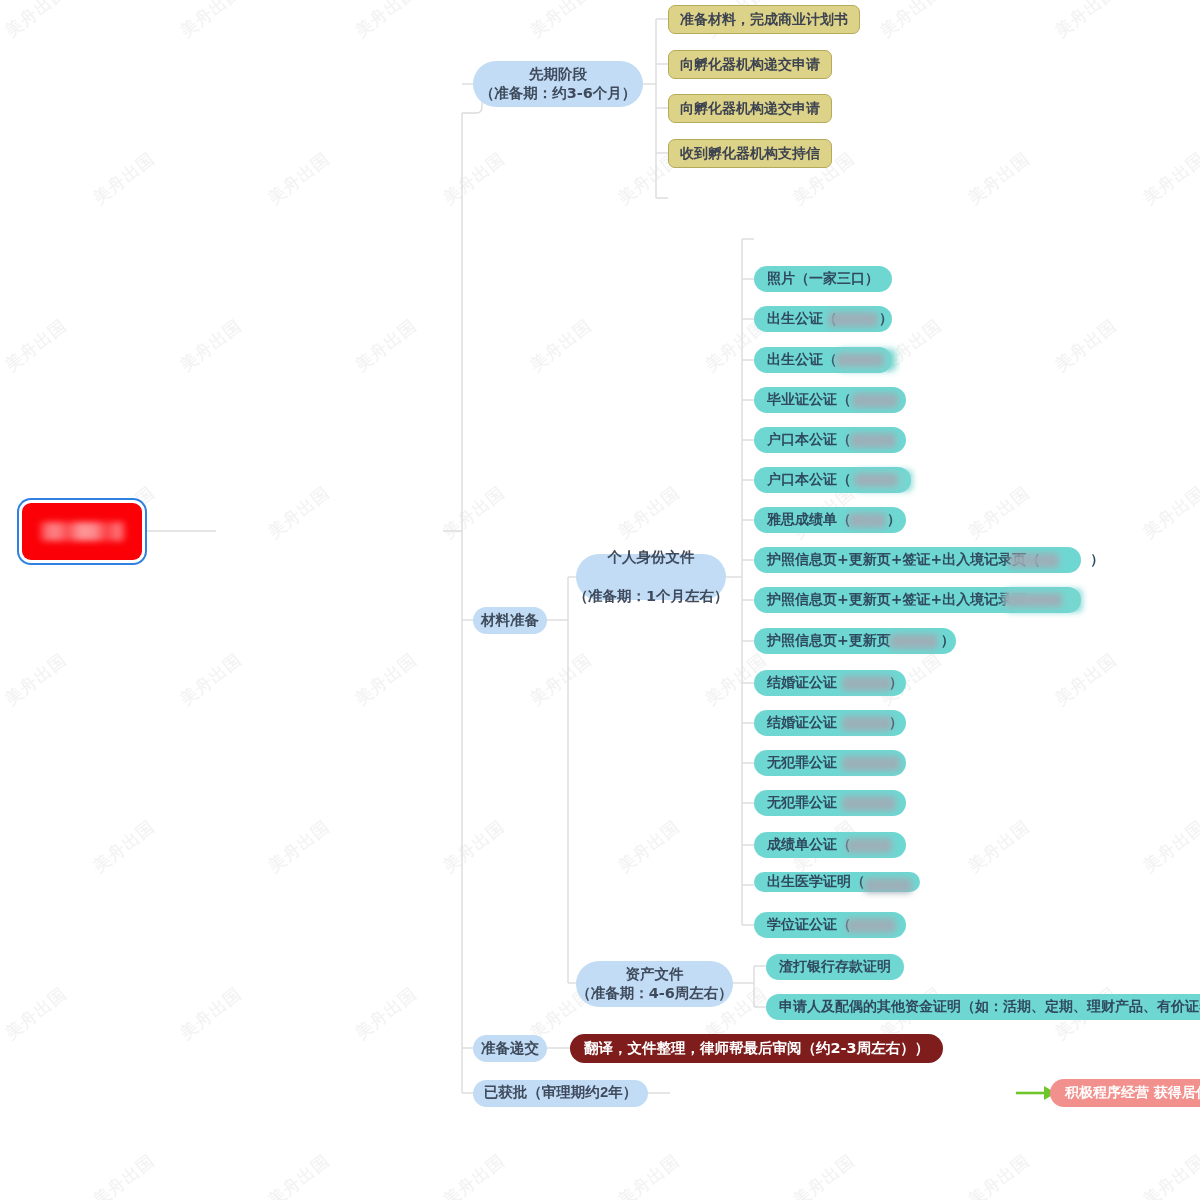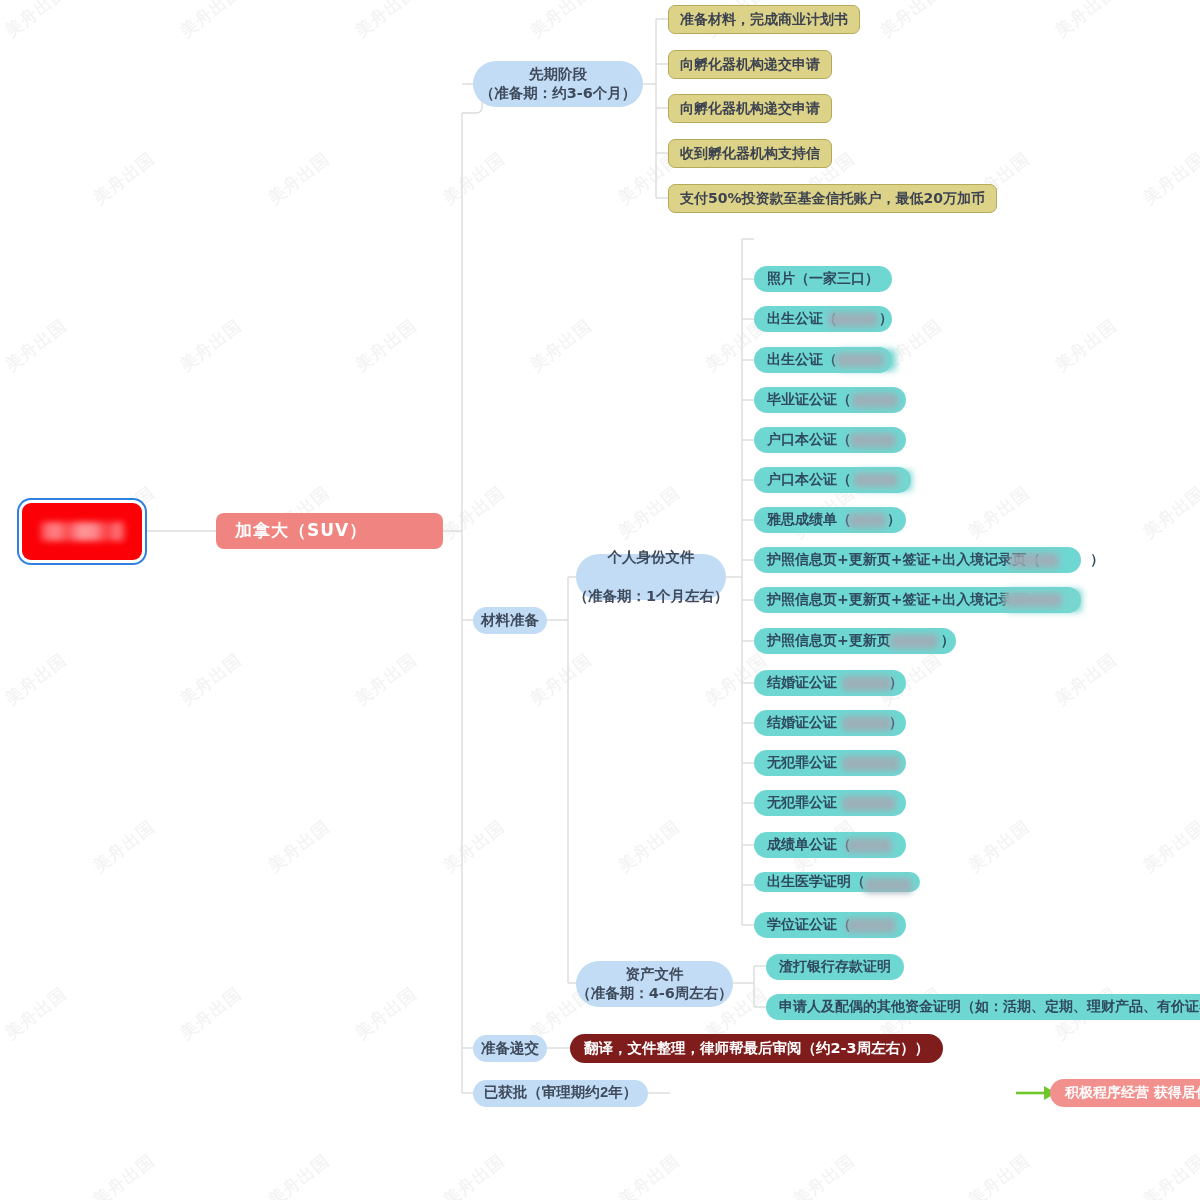--- a/index.html
+++ b/index.html
@@ -282,32 +282,30 @@
       <path d="M547 1048 L570 1048"></path>
 
       <path d="M648 1093 L670 1093"></path>
     </g>
   </svg>
 
   <div class="node root" style="left:22px; top:503px; width:120px; height:57px;">
     <span class="redacted-text"></span>
   </div>
 
-  <div class="node salmon" style="left:216px; top:513px; width:227px; height:36px;">加拿大（SUV）</div>
 
   <div class="node lightblue two-line" style="left:473px; top:61px; width:170px; height:46px;">
     <span>先期阶段</span>
     <span>（准备期：约3-6个月）</span>
   </div>
 
   <div class="node yellow" style="left:668px; top:5px; height:29px;">准备材料，完成商业计划书</div>
   <div class="node yellow" style="left:668px; top:50px; height:29px;">向孵化器机构递交申请</div>
   <div class="node yellow" style="left:668px; top:94px; height:29px;">向孵化器机构递交申请</div>
   <div class="node yellow" style="left:668px; top:139px; height:29px;">收到孵化器机构支持信</div>
-  <div class="node yellow" style="left:668px; top:184px; height:29px;">支付50%投资款至基金信托账户，最低20万加币</div>
 
   <div class="node lightblue" style="left:473px; top:607px; width:74px; height:27px;">材料准备</div>
 
   <div class="node lightblue two-line" style="left:576px; top:554px; width:150px; height:46px;gap:20px;">
     <span>个人身份文件</span>
     <span>（准备期：1个月左右）</span>
   </div>
 
   <div class="node cyan" style="left:754px; top:266px; height:26px;">照片（一家三口）</div>
 

